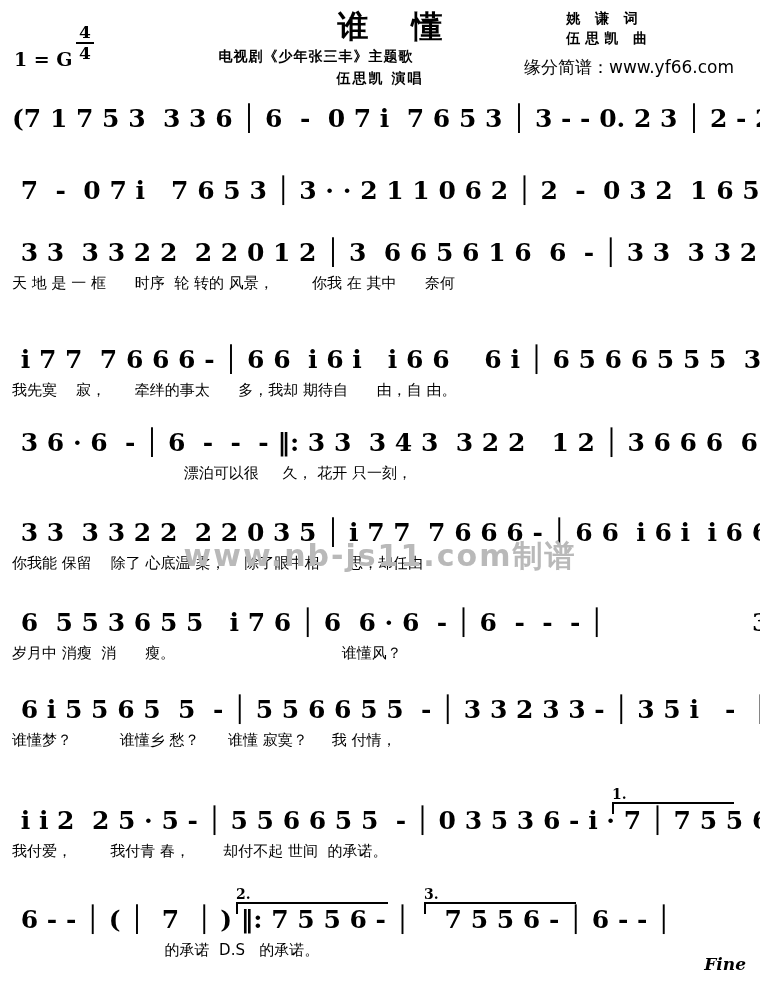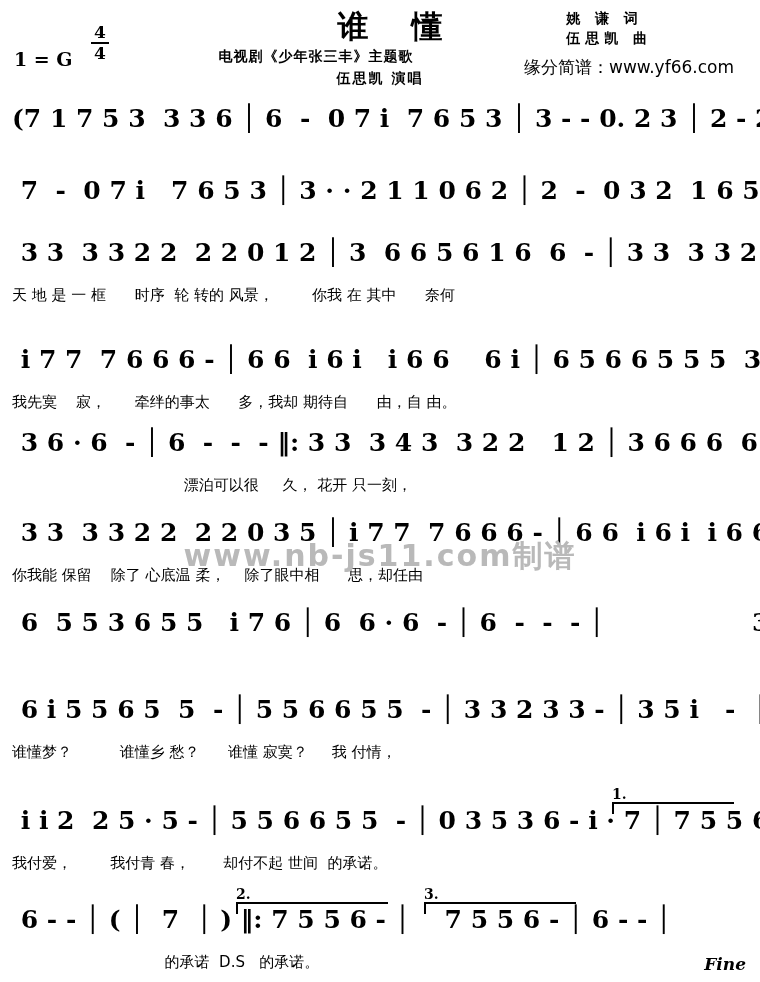--- a/index.html
+++ b/index.html
@@ -79,21 +79,21 @@
     position: absolute;
     top: 48px;
     left: 14px;
     font-family: "DejaVu Serif", serif;
     font-size: 19px;
     font-weight: bold;
   }
   .meter {
     position: absolute;
     top: 24px;
-    left: 87px;
+    left: 72px;
     width: 26px;
     text-align: center;
     font-family: "DejaVu Serif", serif;
     font-size: 17px;
     font-weight: bold;
     line-height: 17px;
   }
   .meter .bar {
     display: block;
     border-top: 2px solid #000;
@@ -113,21 +113,21 @@
     font-weight: bold;
     white-space: pre;
     letter-spacing: 0px;
     line-height: 30px;
   }
   .lyric {
     font-family: "DejaVu Sans", sans-serif;
     font-size: 15px;
     white-space: pre;
     line-height: 22px;
-    margin-top: 16px;
+    margin-top: 4px;
   }
 
   
   .watermark {
     position: absolute;
     top: 536px;
     left: 22px;
     width: 716px;
     text-align: center;
     font-family: "DejaVu Sans", sans-serif;
@@ -195,20 +195,21 @@
     <div class="lyric">                                    漂泊可以很     久， 花开 只一刻，</div>
   </div>
 
   <div class="row" style="top:518px;">
     <div class="notes"> 3 3  3 3 2 2  2 2 0 3 5 │ i 7 7  7 6 6 6 - │ 6 6  i 6 i  i 6 6 6 6 6  i │</div>
     <div class="lyric">你我能 保留    除了 心底温 柔，    除了眼中相      思，却任由</div>
   </div>
 
   <div class="row" style="top:608px;">
     <div class="notes"> 6  5 5 3 6 5 5   i 7 6 │ 6  6 · 6  - │ 6  -  -  - │                 3 5   i  -   -  │</div>
+    <div class="lyric">岁月中 消瘦  消      瘦。                                   谁懂风？</div>
   </div>
 
   <div class="row" style="top:695px;">
     <div class="notes"> 6 i 5 5 6 5  5  - │ 5 5 6 6 5 5  - │ 3 3 2 3 3 - │ 3 5 i   -  │</div>
     <div class="lyric">谁懂梦？          谁懂乡 愁？      谁懂 寂寞？     我 付情，</div>
   </div>
 
   <div class="row" style="top:806px;">
     <div class="notes"> i i 2  2 5 · 5 - │ 5 5 6 6 5 5  - │ 0 3 5 3 6 - i · 7 │ 7 5 5 6 - │</div>
     <div class="lyric">我付爱，        我付青 春，       却付不起 世间  的承诺。</div>

